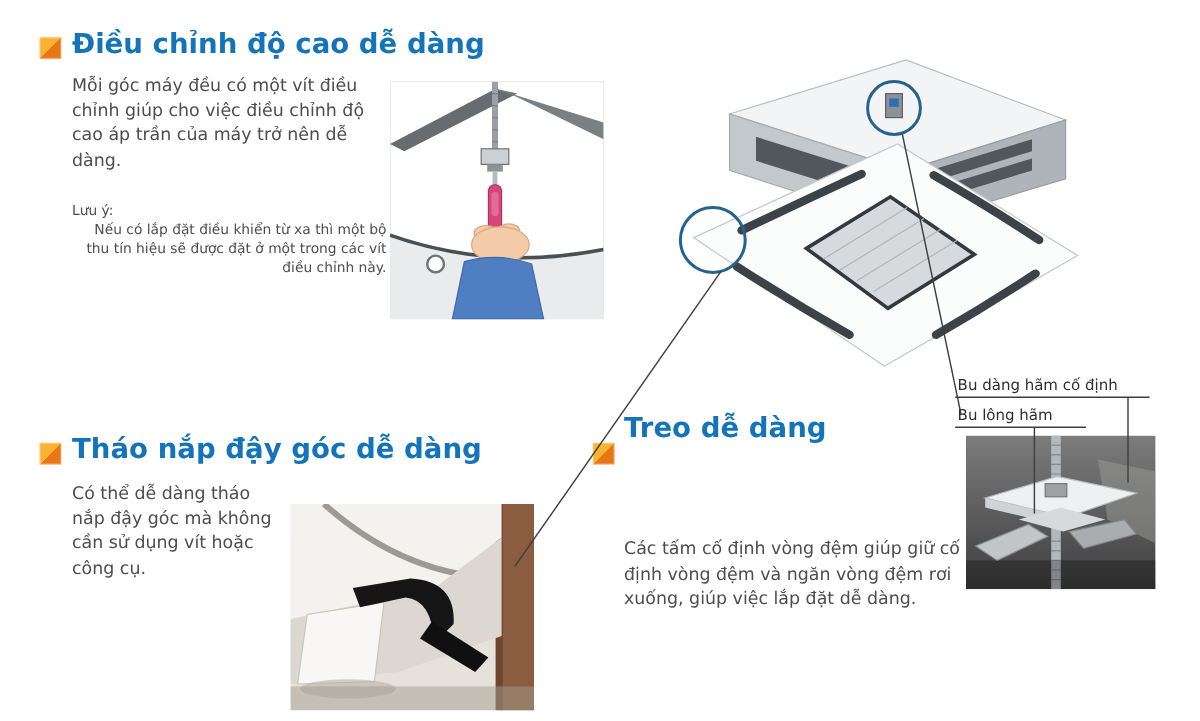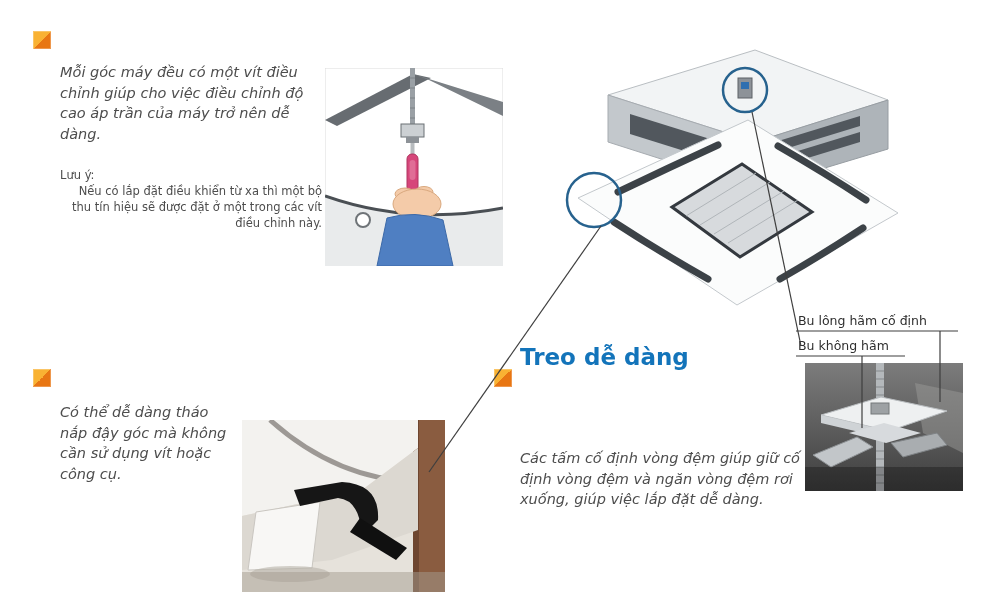--- a/index.html
+++ b/index.html
@@ -10,39 +10,41 @@
   }
   *{margin:0;padding:0;box-sizing:border-box;}
   body{background:#fff;font-family:"DejaVu Sans","Liberation Sans",sans-serif;}
   .canvas{position:relative;width:1000px;height:601px;background:#ffffff;overflow:hidden;}
   .bullet{
     position:absolute;width:18px;height:18px;
     background:linear-gradient(135deg,#f9b233 0 50%,#e87613 50% 100%);
     box-shadow:inset 0 0 0 1px rgba(255,255,255,.25);
   }
   .title{position:absolute;font-size:23px;font-weight:bold;color:var(--blue);letter-spacing:0;white-space:nowrap;}
-  .bodytext{position:absolute;font-size:14.5px;color:var(--body);line-height:1.42;font-style:italic;}
+  .bodytext{position:absolute;font-size:14.5px;color:var(--body);line-height:1.42;}
   .notelabel{position:absolute;font-size:11.5px;color:var(--body);}
   .notetext{position:absolute;font-size:11.5px;color:var(--body);line-height:1.38;text-align:right;}
   .callout-label{position:absolute;font-size:12.5px;color:#2e2e2e;white-space:nowrap;}
   .imgbox{position:absolute;}
   svg{display:block;}
   .overlay{position:absolute;left:0;top:0;pointer-events:none;z-index:5;}
 </style>
 </head>
 <body>
 
 <div class="canvas">
 
   <div class="bullet" style="left:33px;top:31px;"></div>
+  <div class="title" style="left:60px;top:24px;">Điều chỉnh độ cao dễ dàng</div>
   <div class="bodytext" style="left:60px;top:62px;width:252px;">Mỗi góc máy đều có một vít điều chỉnh giúp cho việc điều chỉnh độ cao áp trần của máy trở nên dễ dàng.</div>
   <div class="notelabel" style="left:60px;top:168px;text-align:right;">Lưu ý:</div>
   <div class="notetext" style="left:60px;top:184px;width:262px;">Nếu có lắp đặt điều khiển từ xa thì một bộ thu tín hiệu sẽ được đặt ở một trong các vít điều chỉnh này.</div>
 
   <div class="bullet" style="left:33px;top:369px;"></div>
+  <div class="title" style="left:60px;top:362px;">Tháo nắp đậy góc dễ dàng</div>
   <div class="bodytext" style="left:60px;top:402px;width:172px;">Có thể dễ dàng tháo nắp đậy góc mà không cần sử dụng vít hoặc công cụ.</div>
 
   <div class="bullet" style="left:494px;top:369px;"></div>
   <div class="title" style="left:520px;top:344px;">Treo dễ dàng</div>
   <div class="bodytext" style="left:520px;top:400px;width:302px;margin-top:48px;">Các tấm cố định vòng đệm giúp giữ cố định vòng đệm và ngăn vòng đệm rơi xuống, giúp việc lắp đặt dễ dàng.</div>
 
   <div class="imgbox" style="left:325px;top:68px;">
     <svg width="178" height="198" viewBox="0 0 178 198">
       <rect width="178" height="198" fill="#ffffff" stroke="#dcdcdc"></rect>
       <polygon points="0,52 88,6 106,10 12,58" fill="#676c71"></polygon>
@@ -137,22 +139,22 @@
       <polygon points="16,52 76,34 142,48 84,68" fill="#eef0f1" stroke="#b9bdc0"></polygon>
       <polygon points="16,52 84,68 84,76 16,60" fill="#cfd3d6"></polygon>
       <rect x="66" y="40" width="18" height="11" fill="#9da1a4" stroke="#74787b"></rect>
       <polygon points="44,70 79,60 116,70 81,80" fill="#d7dadd"></polygon>
       <polygon points="8,92 52,74 68,84 26,104" fill="#c2c6c9" stroke="#8f9396"></polygon>
       <polygon points="86,80 132,70 142,82 98,94" fill="#a9adb0" stroke="#7f8386"></polygon>
       <rect y="104" width="158" height="24" fill="#000000" opacity="0.28"></rect>
     </svg>
   </div>
 
-  <div class="callout-label" style="left:798px;top:313px;">Bu lông hãm cố định</div>
-  <div class="callout-label" style="left:798px;top:338px;">Bu không hãm</div>
+  <div class="callout-label" style="left:798px;top:313px;">Bu dàng hãm cố định</div>
+  <div class="callout-label" style="left:798px;top:338px;">Bu lông hãm</div>
 
   <svg class="overlay" width="1000" height="601" viewBox="0 0 1000 601">
     <line x1="601" y1="226" x2="429" y2="472" stroke="#3f3f3f" stroke-width="1.2"></line>
     <line x1="752" y1="112" x2="801" y2="346" stroke="#3f3f3f" stroke-width="1.2"></line>
     <line x1="796" y1="331" x2="958" y2="331" stroke="#3f3f3f" stroke-width="1.2"></line>
     <line x1="940" y1="331" x2="940" y2="402" stroke="#3f3f3f" stroke-width="1.2"></line>
     <line x1="796" y1="356" x2="905" y2="356" stroke="#3f3f3f" stroke-width="1.2"></line>
     <line x1="862" y1="356" x2="862" y2="428" stroke="#3f3f3f" stroke-width="1.2"></line>
   </svg>
 

